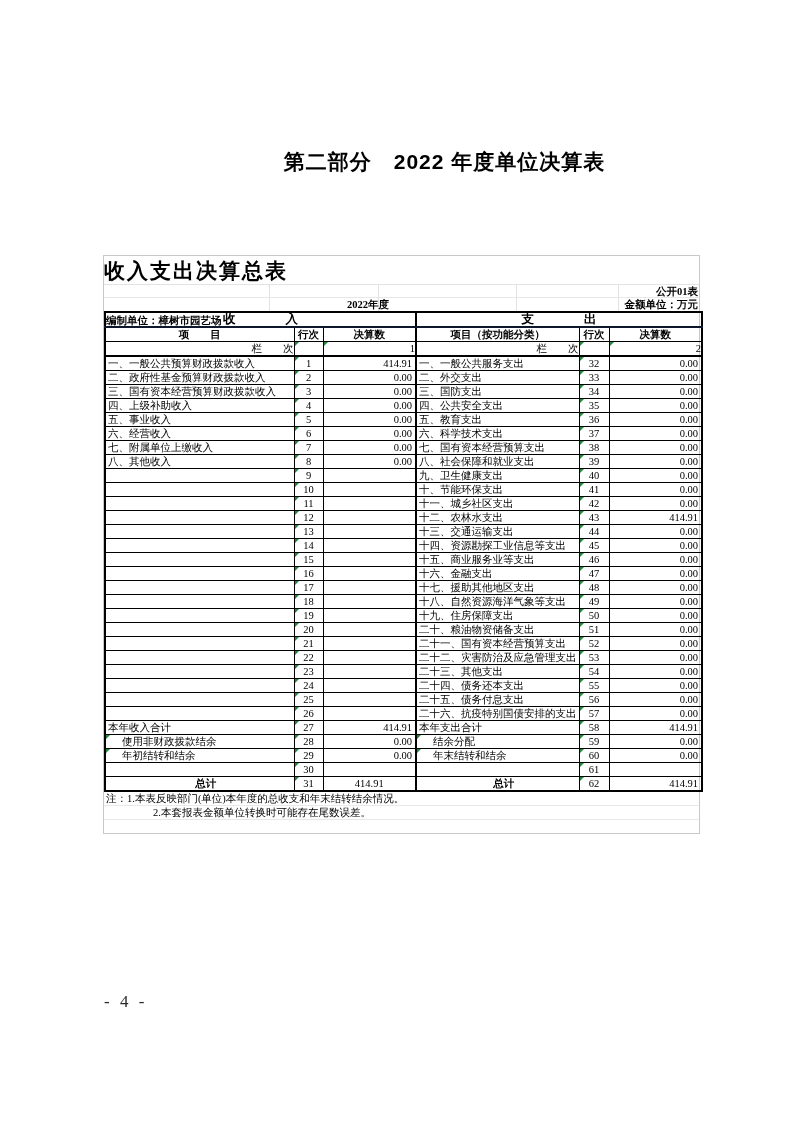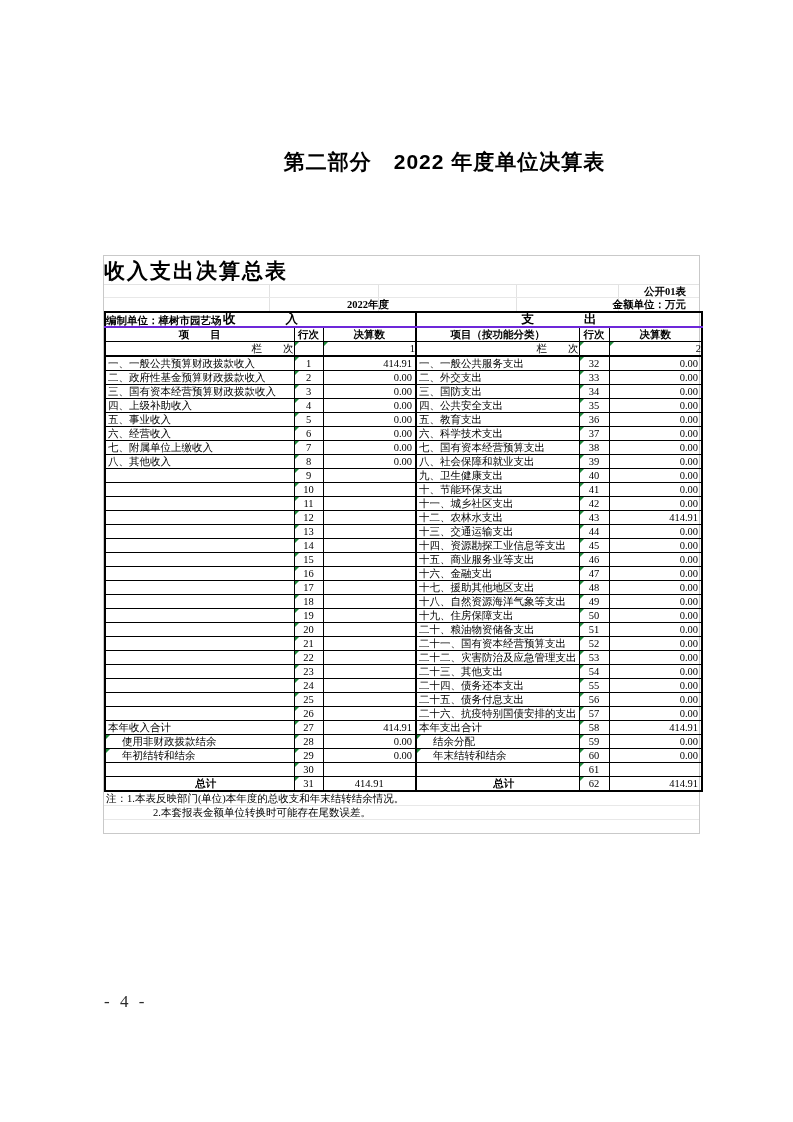--- a/index.html
+++ b/index.html
@@ -22,28 +22,28 @@
     height:29px; line-height:30px; 
     font-size:21px; font-weight:bold; letter-spacing:2px;
     border-bottom:1px solid #e3e3e3;
   }
   .pre-row { position:relative; height:13px; line-height:13px; font-size:10.5px; font-weight:bold; }
   .pre-row-1 { border-bottom:1px solid #e8e8e8; }
   .fv { position:absolute; top:0; bottom:0; width:1px; background:#e2e2e2; }
   .fv1 { left:165px; } .fv2 { left:274px; } .fv3 { left:412px; } .fv4 { left:514px; }
   .pr-left  { position:absolute; left:2px; top:16px; white-space:nowrap; }
   .pr-center{ position:absolute; left:212px; width:104px; top:0; text-align:center; }
-  .pr-right { position:absolute; right:13px; top:0; white-space:nowrap; }
+  .pr-right { position:absolute; right:1px; top:0; white-space:nowrap; }
 
   table.main { border-collapse:collapse; table-layout:fixed; width:597px; border:2px solid #000; }
   .main th, .main td {
     border:1px solid #000; padding:0; overflow:hidden; white-space:nowrap;
     font-size:10.5px; line-height:13px; height:14px; font-weight:normal; position:relative;
   }
-  .main tr.group th { border-bottom:2px solid #6d28d9; font-size:12.5px; font-weight:bold; height:13px; }
+  .main tr.group th { border-bottom:2px solid #0f172a; font-size:12.5px; font-weight:bold; height:13px; }
   .main tr.heads th { font-weight:bold; text-align:center; }
   .main tr.lanci td { border-bottom:2px solid #000; text-align:right; }
   .main .splitR { border-right:2px solid #000 !important; }
   .main td.item { text-align:left; padding-left:2px; }
   .main td.num  { text-align:center; }
   .main td.val  { text-align:right; padding-right:3px; }
   .main td.center { text-align:center; padding-right:0; }
   .main td.indent { padding-left:16px; }
   .main td.total { text-align:center; font-weight:bold; padding-left:12px; }
 

